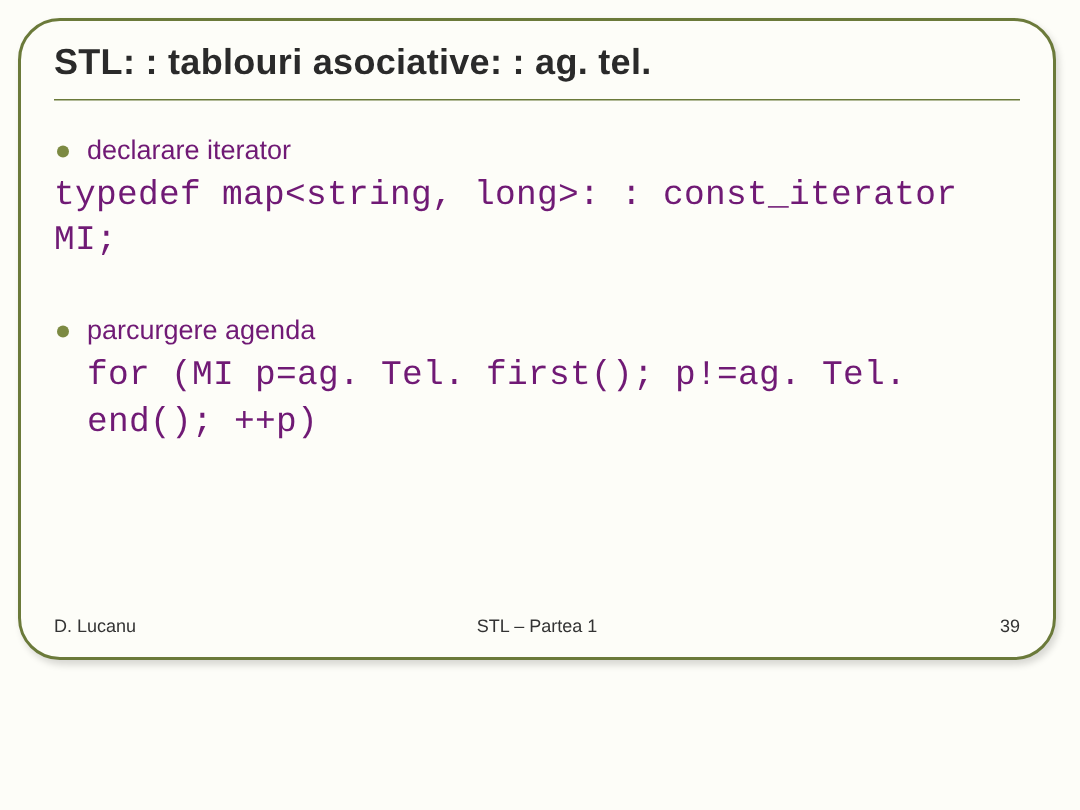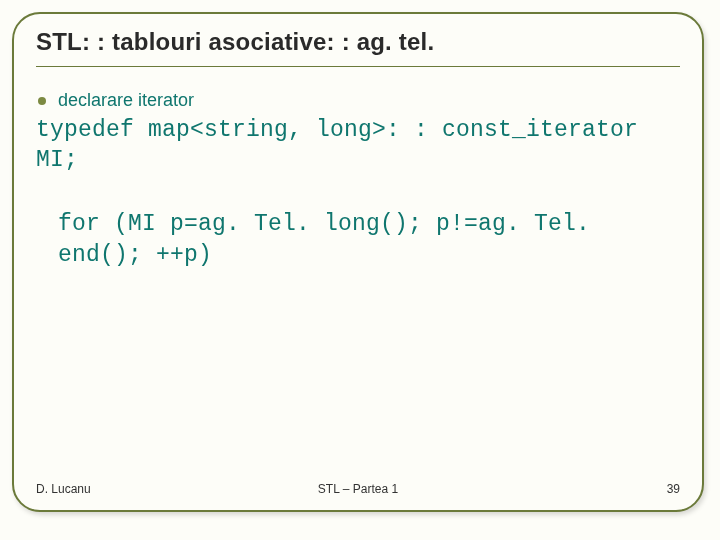--- a/index.html
+++ b/index.html
@@ -5,21 +5,21 @@
   * { box-sizing: border-box; margin: 0; padding: 0; }
   html, body { width: 720px; height: 540px; overflow: hidden; }
   body {
     font-family: Arial, Helvetica, sans-serif;
     background: #fdfdf8;
     position: relative;
   }
   .slide {
     position: absolute;
     left: 12px; top: 12px;
-    width: 692px; height: 500px;
+    width: 692px; height: 428px;
     border: 2px solid #6b7a3a;
     border-radius: 28px;
     background: #fdfdf8;
     box-shadow: 2px 3px 5px rgba(0,0,0,0.15);
     padding: 14px 22px 0 22px;
   }
   .title-row {
     display: flex;
     align-items: baseline;
     border-bottom: 1px solid #6b7a3a;
@@ -28,21 +28,21 @@
   }
   .title {
     font-family: "Arial Black", Arial, sans-serif;
     font-weight: 900;
     font-size: 24px;
     color: #2a2a2a;
     letter-spacing: 0.2px;
   }
   .body {
     font-size: 18px;
-    color: #0f766e;
+    color: #701a75;
     line-height: 1.32;
   }
   .block { margin-bottom: 34px; }
   .li {
     display: flex;
     align-items: flex-start;
     gap: 12px;
   }
   .li .dot {
     flex: 0 0 auto;
@@ -88,21 +88,25 @@
 
     <div class="block">
       <div class="li">
         <span class="dot"></span>
         <span class="txt">declarare iterator</span>
       </div>
       <div class="mono typedef-line">typedef map&lt;string, long&gt;: : const_iterator MI;</div>
     </div>
 
     <div class="block">
-      <div class="mono indent1">for (MI p=ag. Tel. long(); p!=ag. Tel. end(); ++p)</div>
+      <div class="li">
+        <span class="dot"></span>
+        <span class="txt">parcurgere agenda</span>
+      </div>
+      <div class="mono indent1">for (MI p=ag. Tel. first(); p!=ag. Tel. end(); ++p)</div>
     </div>
 
 
   </div>
 
   <div class="footer">
     <span>D. Lucanu</span>
     <span class="mid">STL – Partea 1</span>
     <span>39</span>
   </div>

